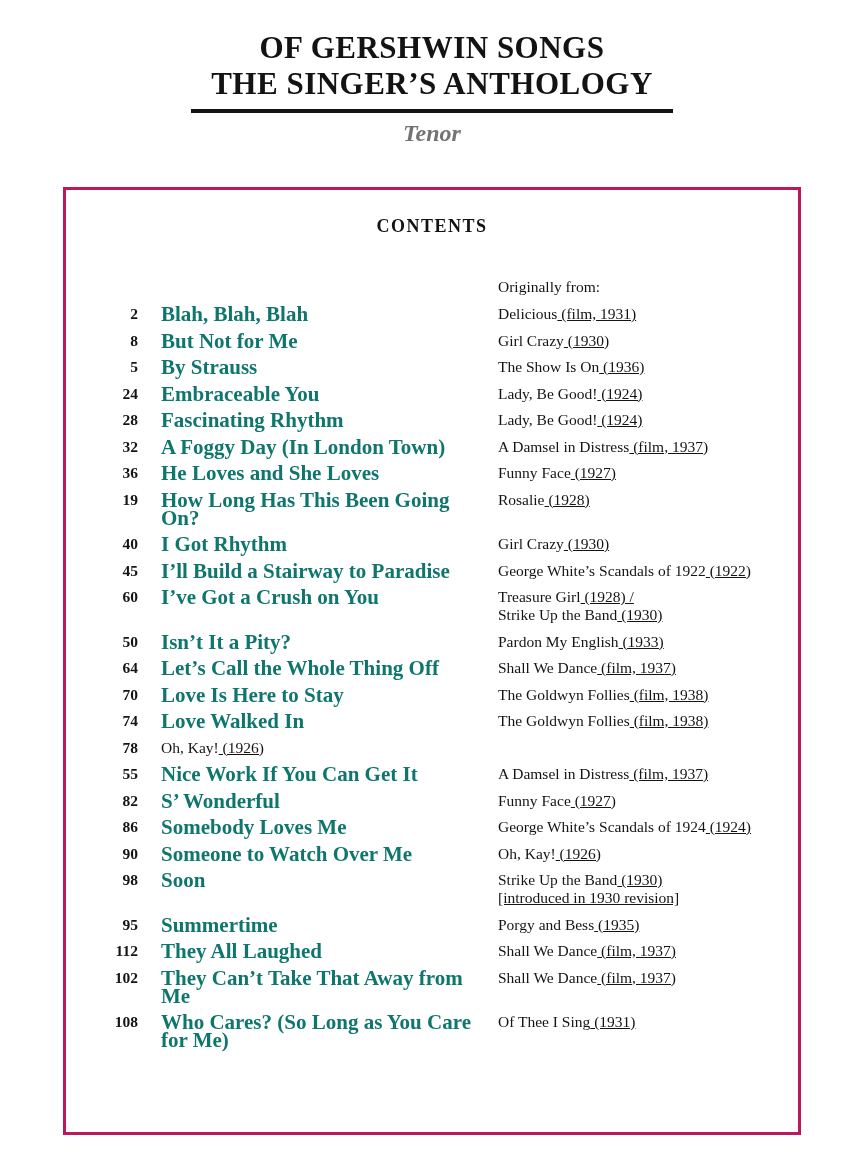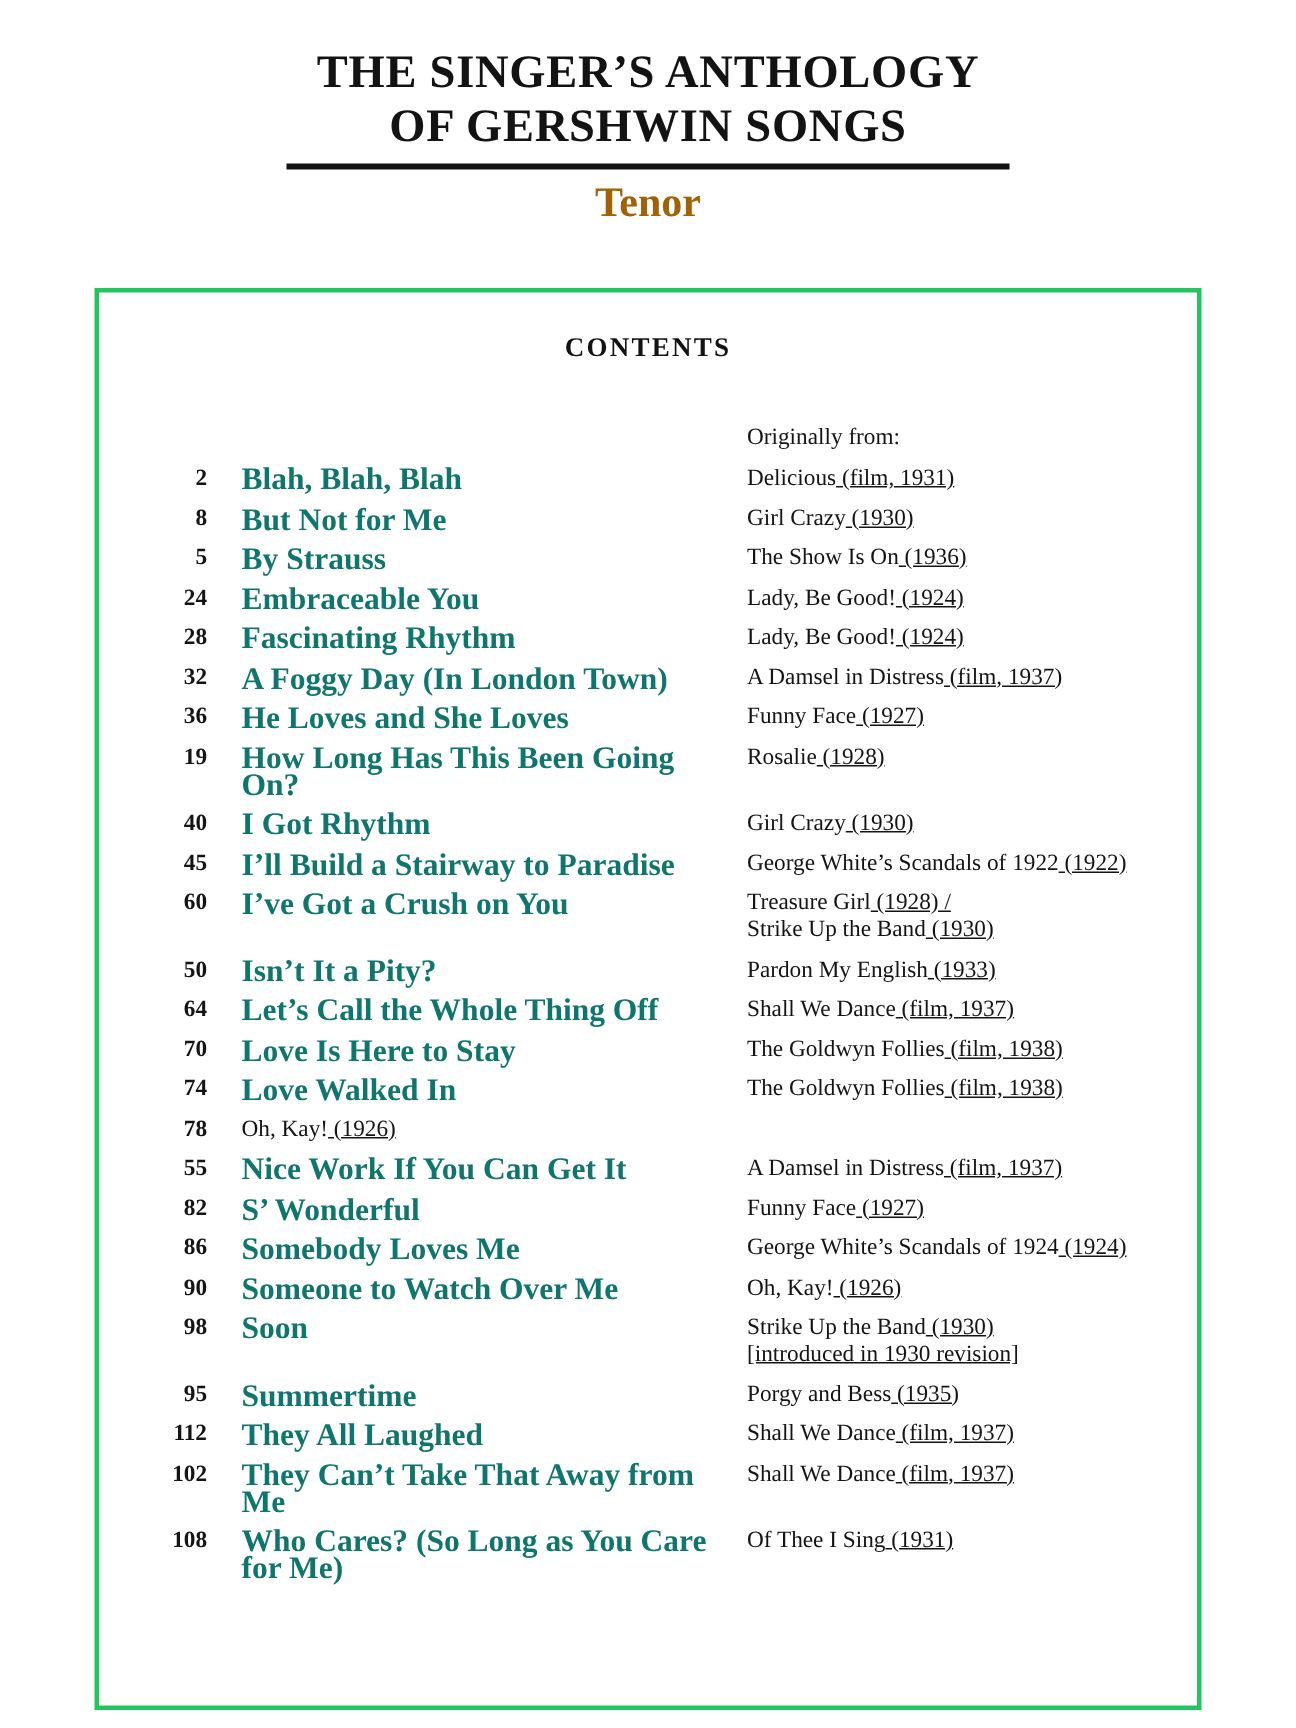--- a/index.html
+++ b/index.html
@@ -31,31 +31,32 @@
     letter-spacing: 0.5px;
     color: #131313;
   }
   .title-rule {
     width: 482px;
     height: 4px;
     background: #131313;
     margin: 7px auto 7px auto;
   }
   .subtitle {
-    font-size: 28px;
-    font-weight: bold;
-    color: #a16207;
+    font-size: 24px;
+    font-weight: bold;
+    font-style: italic;
+    color: #737373;
   }
   
   .contents-box {
     box-sizing: border-box;
     width: 738px;
     height: 948px;
     margin: 40px auto 0 auto;
-    border: 3px solid #22c55e;
+    border: 3px solid #be185d;
     padding: 26px 0 0 0;
     background: #ffffff;
   }
   .contents-heading {
     text-align: center;
     font-size: 18px;
     font-weight: bold;
     letter-spacing: 1.5px;
     color: #131313;
     margin-bottom: 20px;
@@ -101,22 +102,22 @@
   .src .it { }
   .src .rm { font-style: normal; text-decoration: underline; }
 </style>
 </head>
 <body>
 
 <div class="page">
 
   <div class="header">
     <div class="main-title">
+      <div>OF GERSHWIN SONGS</div>
       <div>THE SINGER’S ANTHOLOGY</div>
-      <div>OF GERSHWIN SONGS</div>
     </div>
     <div class="title-rule"></div>
     <div class="subtitle">Tenor</div>
   </div>
 
   <div class="contents-box">
     <div class="contents-heading">CONTENTS</div>
     <div class="column-note">Originally from:</div>
     <div class="toc">
         <div class="toc-row">

